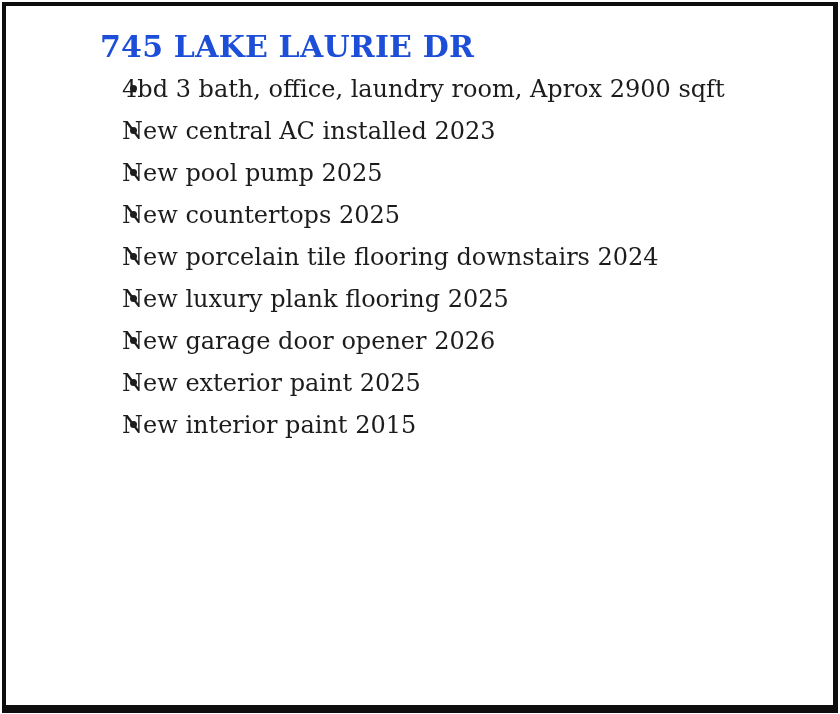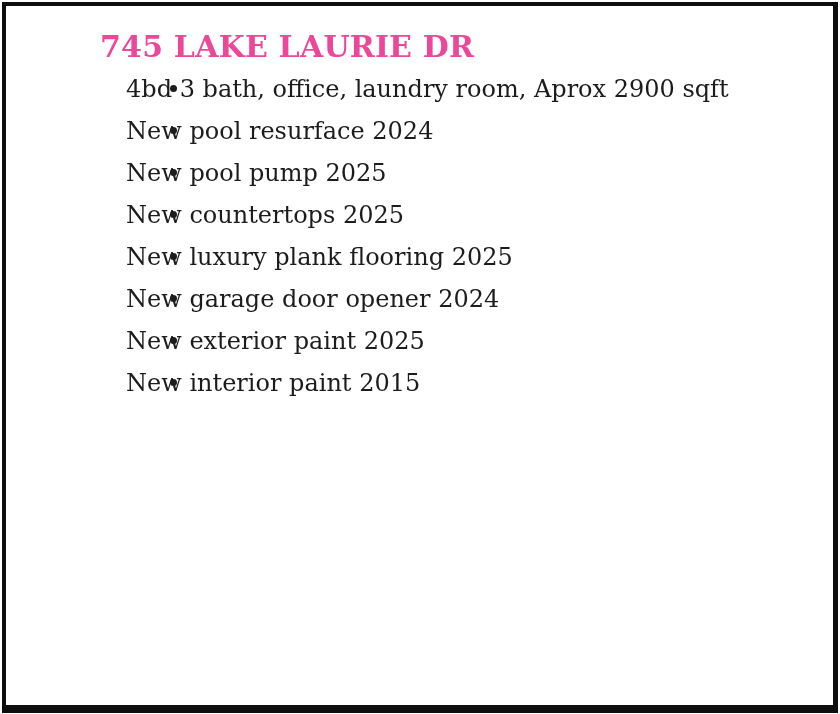--- a/index.html
+++ b/index.html
@@ -26,58 +26,58 @@
     border-right-width: 5px;
     border-bottom-width: 8px;
     box-sizing: border-box;
     background: #ffffff;
   }
   .doc-title {
     margin: 22px 0 0 94px;
     font-size: 30px;
     font-weight: bold;
     line-height: 38px;
-    color: #ec4899;
+    color: #1d4ed8;
     letter-spacing: 0.2px;
   }
   ul.feature-list {
     list-style: none;
     margin: 2px 0 0 0;
     padding: 0;
   }
   ul.feature-list li {
     position: relative;
-    padding-left: 80px;
+    padding-left: 116px;
     line-height: 42px;
     font-size: 24px;
     color: #1c1c1c;
     white-space: nowrap;
-    margin-left: 40px;
   }
   ul.feature-list li::before {
     content: "";
     position: absolute;
     left: 124px;
     top: 17px;
     width: 7px;
     height: 7px;
     border-radius: 50%;
     background: #1c1c1c;
   }
 </style>
 </head>
 <body>
 
 <div class="page">
   <div class="frame">
     <div class="doc-title">745 LAKE LAURIE DR</div>
     <ul class="feature-list">
       <li>4bd 3 bath, office, laundry room, Aprox 2900 sqft</li>
-      <li>New pool resurface 2024</li>
+      <li>New central AC installed 2023</li>
       <li>New pool pump 2025</li>
       <li>New countertops 2025</li>
+      <li>New porcelain tile flooring downstairs 2024</li>
       <li>New luxury plank flooring 2025</li>
-      <li>New garage door opener 2024</li>
+      <li>New garage door opener 2026</li>
       <li>New exterior paint 2025</li>
       <li>New interior paint 2015</li>
     </ul>
   </div>
 </div>
 
 </body></html>

